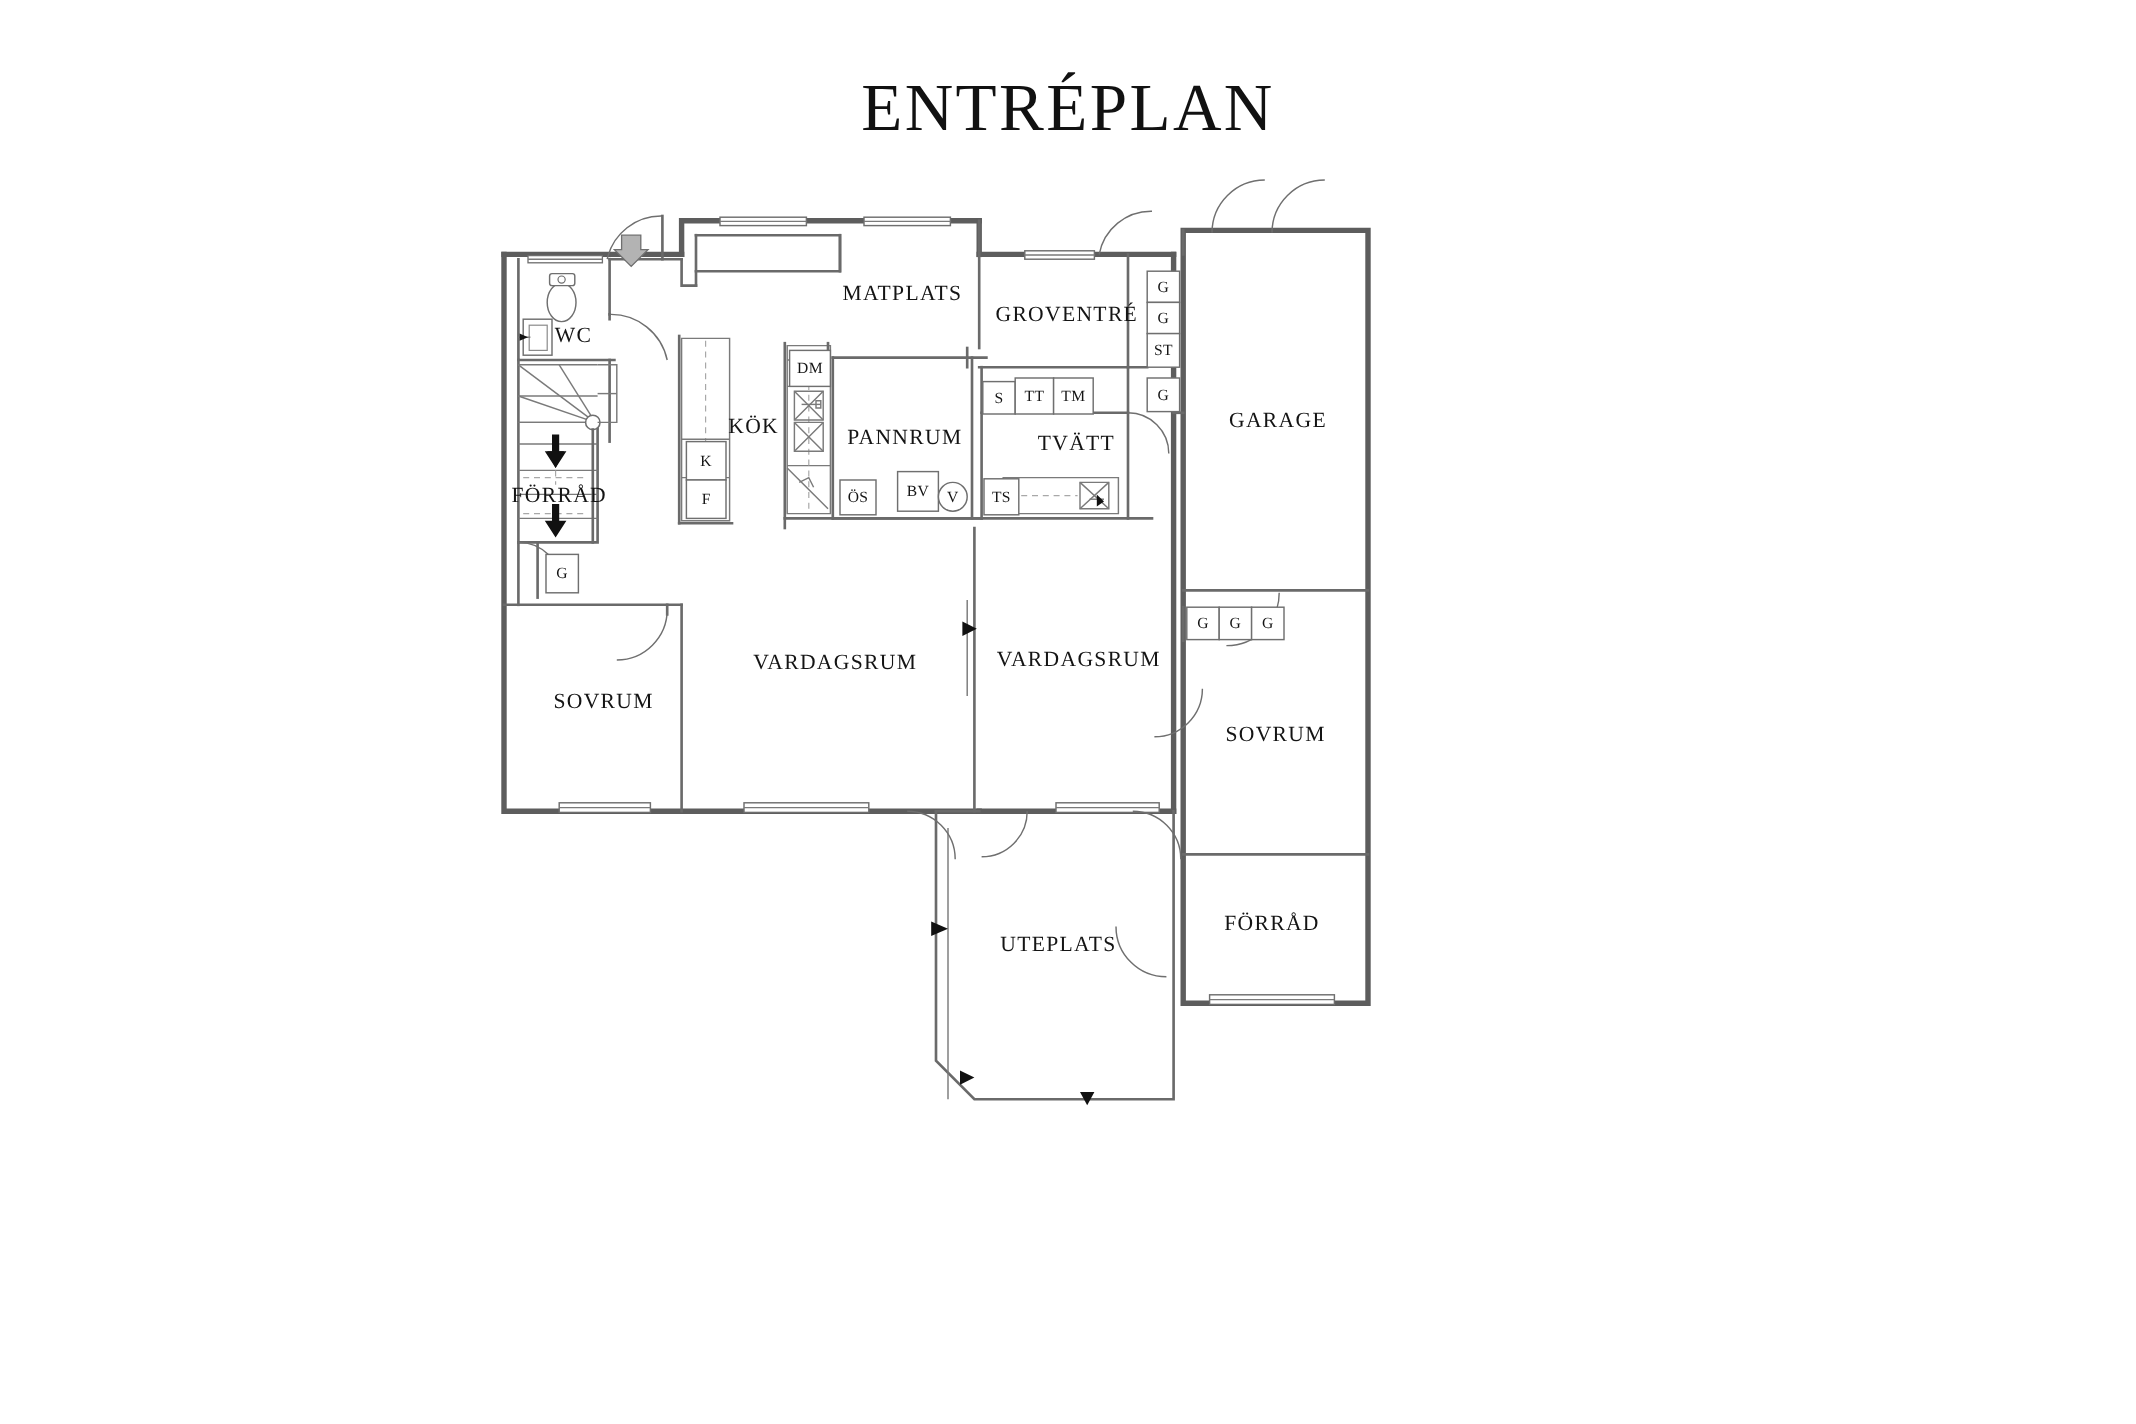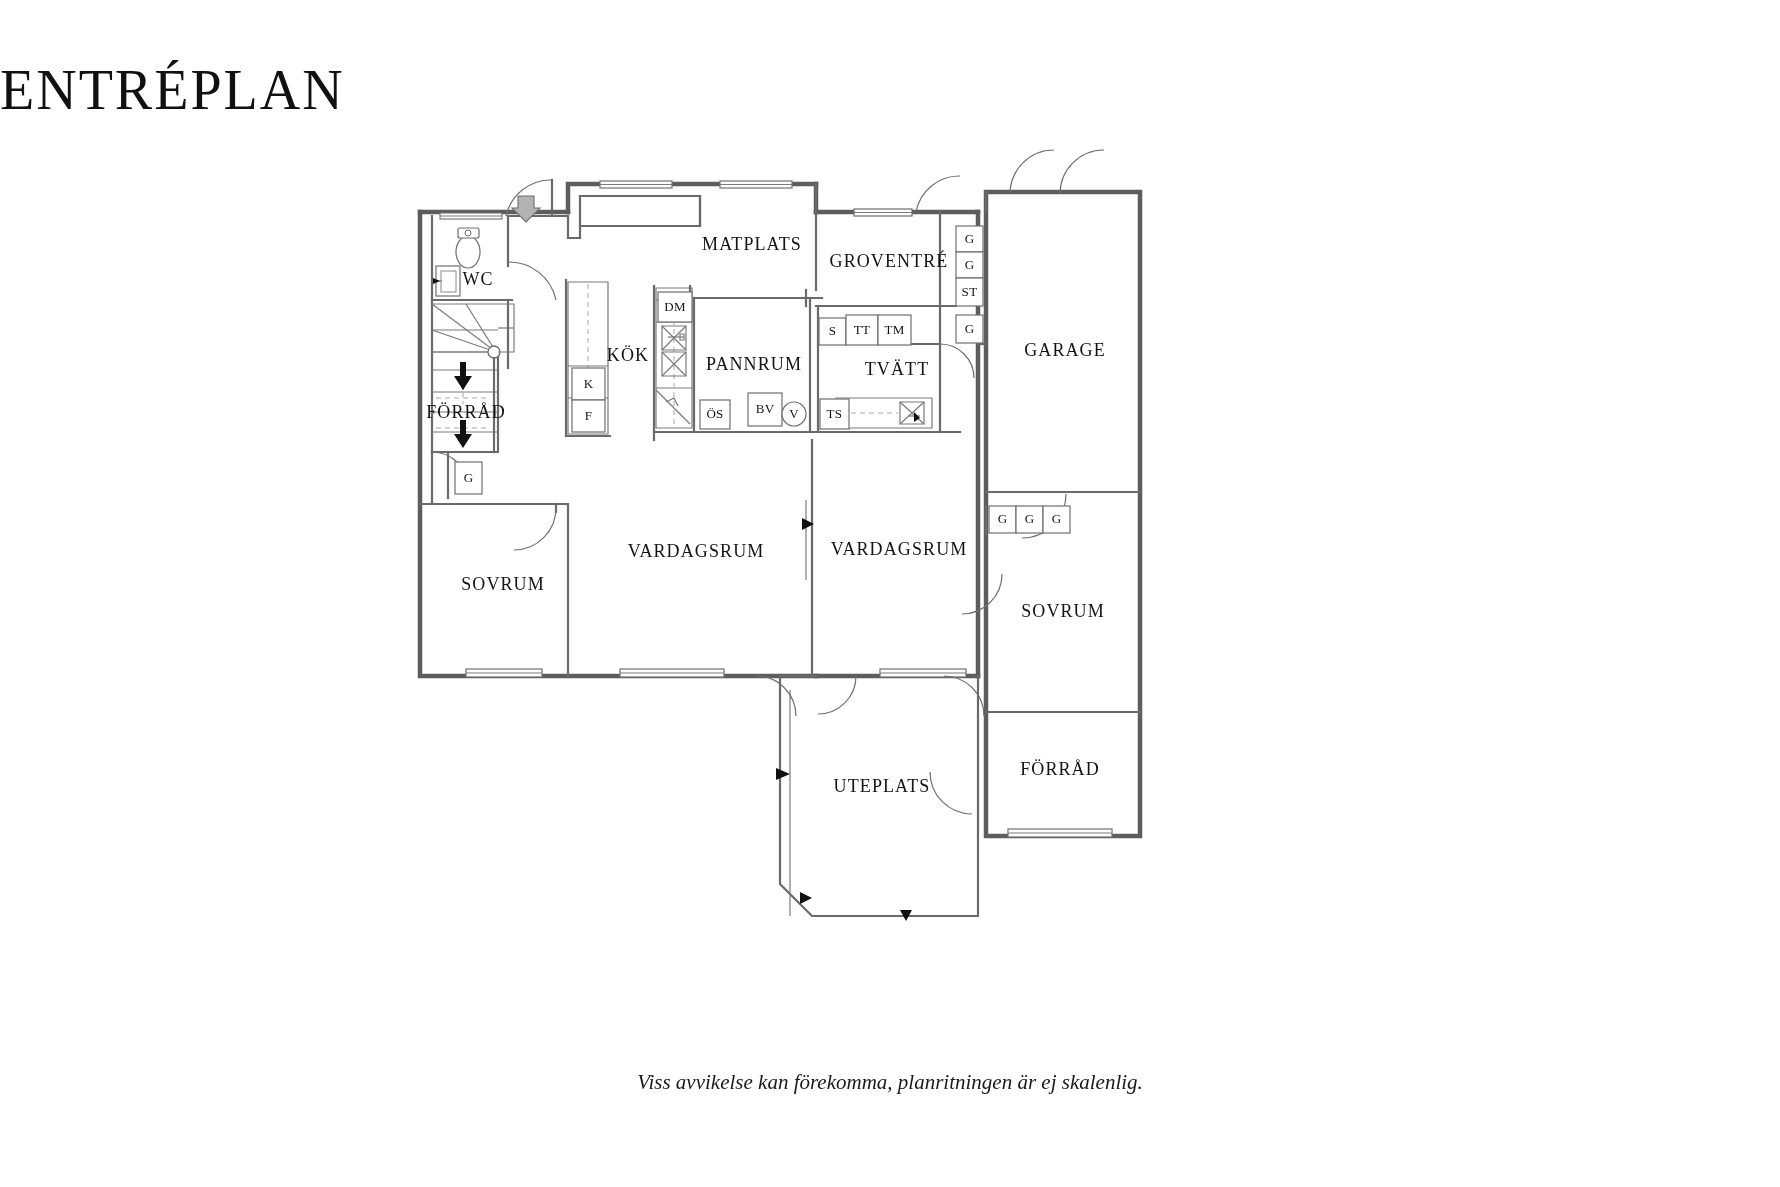--- a/index.html
+++ b/index.html
@@ -15,20 +15,21 @@
     width: 1780px;
     height: 1187px;
     background: #ffffff;
     font-family: "Liberation Serif", "DejaVu Serif", serif;
   }
   #title {
     position: absolute;
     top: 62px;
     left: 0;
     width: 1780px;
+    text-align: center;
     font-family: "Liberation Serif", "DejaVu Serif", serif;
     font-size: 56px;
     font-weight: 400;
     letter-spacing: 2px;
     color: #111111;
     line-height: 1;
   }
   #footer {
     position: absolute;
     top: 1070px;
@@ -408,15 +409,14 @@
         <text class="rlabel" x="696" y="553">VARDAGSRUM</text>
         <text class="rlabel" x="899" y="551">VARDAGSRUM</text>
         <text class="rlabel" x="503" y="586">SOVRUM</text>
         <text class="rlabel" x="1063" y="613">SOVRUM</text>
         <text class="rlabel" x="882" y="788">UTEPLATS</text>
         <text class="rlabel" x="1060" y="771">FÖRRÅD</text>
       </g>
 
   </svg>
 
-  <div id="footer">Viss avvikelse kan förekomma, planritningen är ej skalenlig.</div>
 
 </div>
 
 </body></html>

